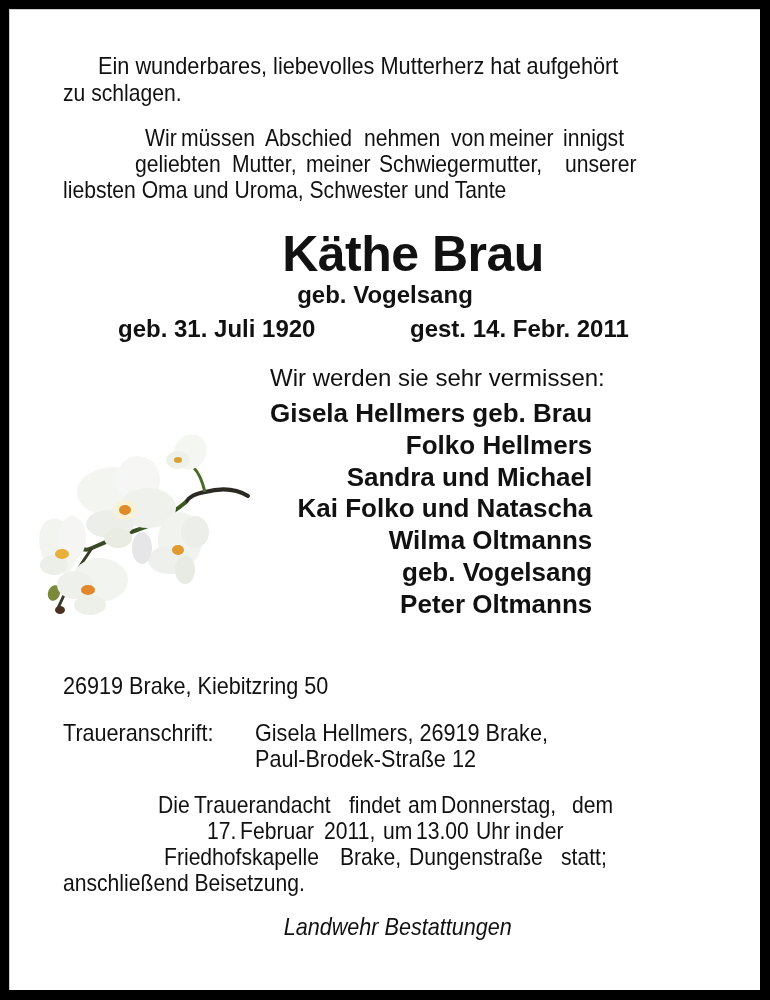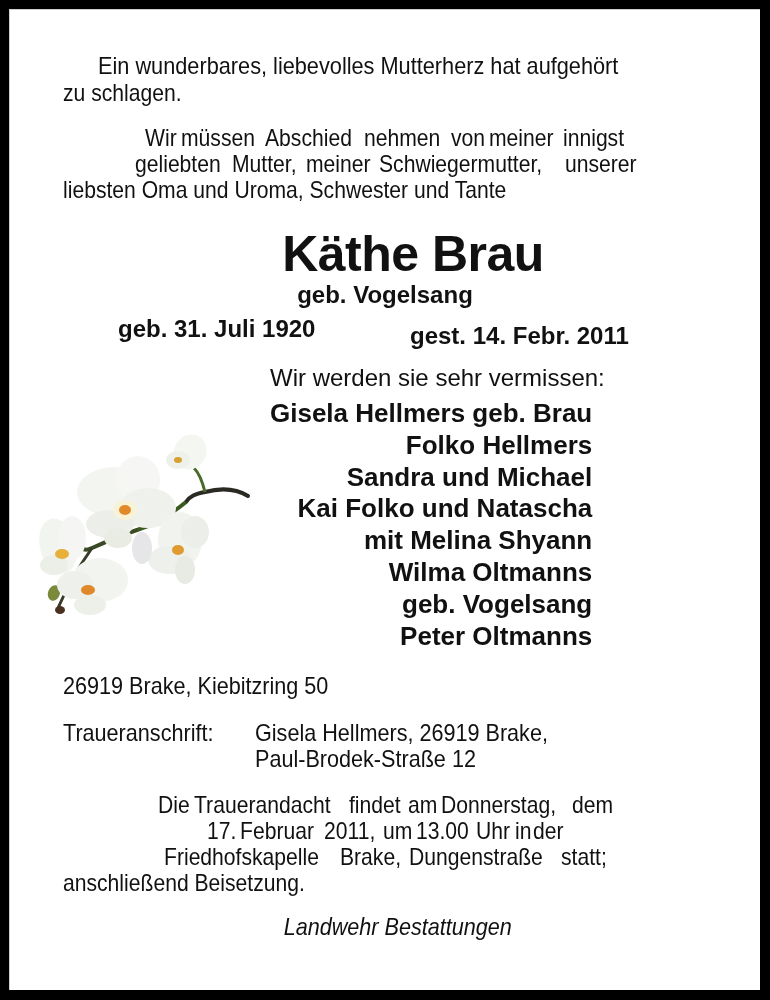--- a/index.html
+++ b/index.html
@@ -48,29 +48,28 @@
   <span class="cond">Schwiegermutter,</span>
   <span class="cond" style="margin-right:-10px;">unserer</span>
 </div>
 <div class="abs narrow" style="left:63px; top:177px;">
   <span class="cond">liebsten Oma und Uroma, Schwester und Tante</span>
 </div>
 
 <div class="name-title">Käthe Brau</div>
 <div class="maiden">geb. Vogelsang</div>
 <div class="dates" style="left:118px;">geb. 31. Juli 1920</div>
-<div class="dates" style="left:410px;margin-top:7px;">gest. 14. Febr. 2011</div>
+<div class="dates" style="left:410px;">gest. 14. Febr. 2011</div>
 
 <div class="miss">Wir werden sie sehr vermissen:</div>
 <div class="family">
   <div>Gisela Hellmers geb. Brau</div>
   <div>Folko Hellmers</div>
   <div>Sandra und Michael</div>
   <div>Kai Folko und Natascha</div>
-  <div>mit Melina Shyann</div>
   <div>Wilma Oltmanns</div>
   <div>geb. Vogelsang</div>
   <div>Peter Oltmanns</div>
 </div>
 
 <svg class="orchid" viewBox="0 0 225 190">
 
   <path d="M218 66 C205 58 190 58 175 62 C165 64 160 66 156 72" stroke="#2b2a22" stroke-width="4" fill="none" stroke-linecap="round"></path>
   <path d="M175 62 C172 50 168 42 164 38" stroke="#4a6b2a" stroke-width="3" fill="none"></path>
   <path d="M107 100 C95 104 80 110 62 118 C58 120 54 120 52 118" stroke="#3a4a24" stroke-width="4" fill="none" stroke-linecap="round"></path>

